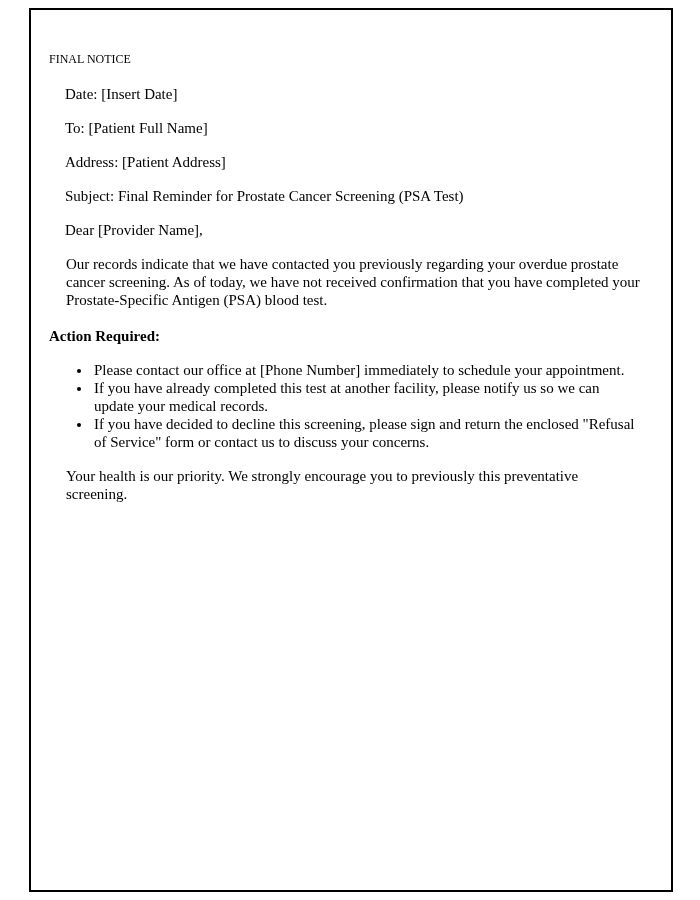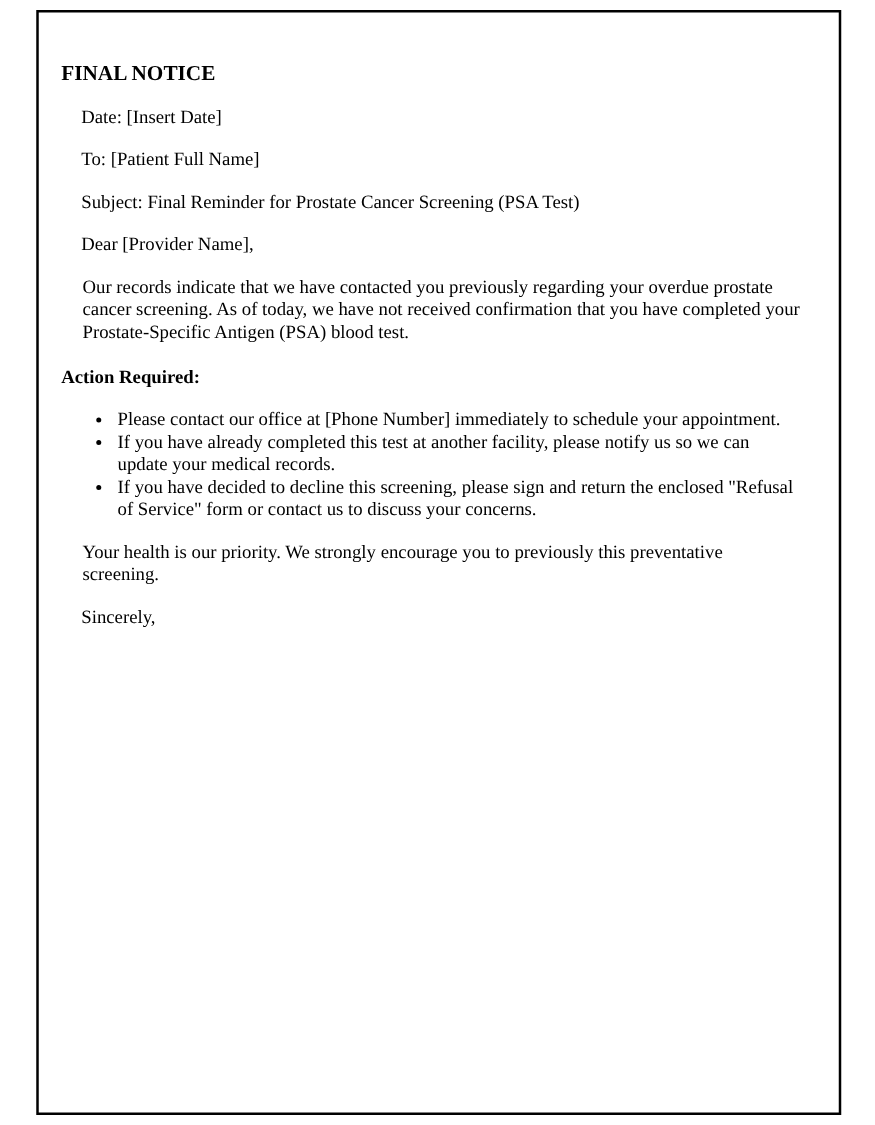--- a/index.html
+++ b/index.html
@@ -23,22 +23,22 @@
     border: 2px solid #000000;
     box-sizing: border-box;
     padding: 40px 28px 20px 18px;
     overflow: hidden;
   }
   .letter {
     font-size: 15px;
     line-height: 18px;
   }
   .letter-title {
-    font-weight: bold;
-    font-size: 17px;
+    font-weight: normal;
+    font-size: 12px;
     margin: 0 0 17px 0;
   }
   .block {
     margin: 0 0 16px 0;
   }
   .line {
     margin: 16px;
   }
   .para {
     margin: 0 0 16px 17px;
@@ -65,20 +65,21 @@
   <div class="letter">
 
     <p class="letter-title">FINAL NOTICE</p>
 
     <div class="block">
       <p class="line">Date: [Insert Date]</p>
     </div>
 
     <div class="block">
       <p class="line">To: [Patient Full Name]</p>
+      <p class="line">Address: [Patient Address]</p>
     </div>
 
     <div class="block">
       <p class="line">Subject: Final Reminder for Prostate Cancer Screening (PSA Test)</p>
     </div>
 
     <div class="block">
       <p class="line">Dear [Provider Name],</p>
     </div>
 
@@ -88,19 +89,16 @@
     <p class="action-heading">Action Required:</p>
 
     <ul class="action-list">
       <li>Please contact our office at [Phone Number] immediately to schedule your appointment.</li>
       <li>If you have already completed this test at another facility, please notify us so we can update your medical records.</li>
       <li>If you have decided to decline this screening, please sign and return the enclosed "Refusal of Service" form or contact us to discuss your concerns.</li>
     </ul>
 
     <p class="para">Your health is our priority. We strongly encourage you to previously this preventative screening.</p>
 
-    <div class="block">
-      <p class="line">Sincerely,</p>
-    </div>
 
 
   </div>
 </div>
 
 </body></html>

